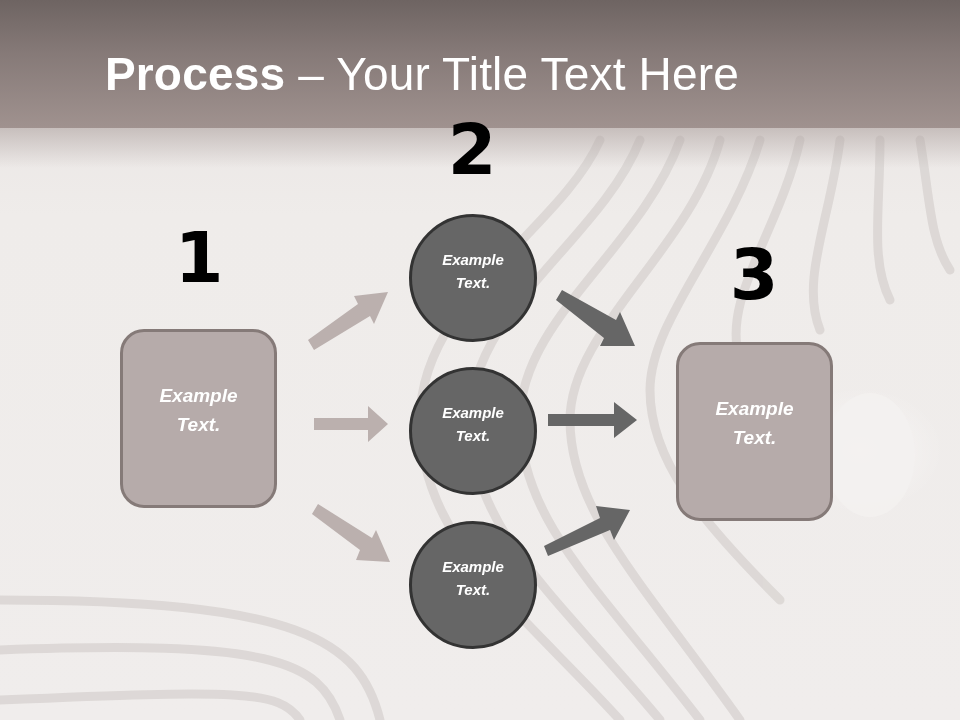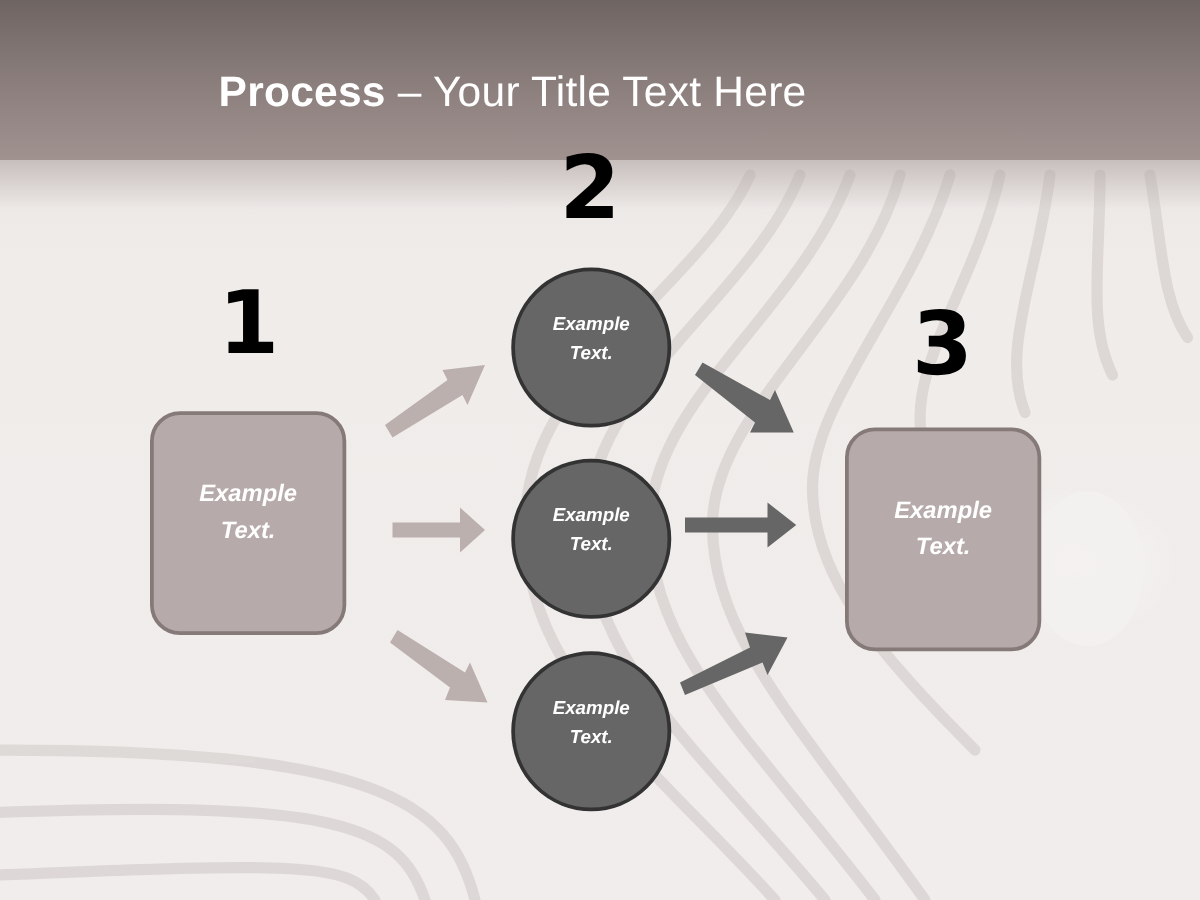--- a/index.html
+++ b/index.html
@@ -17,22 +17,22 @@
   .waves { position: absolute; inset: 0; }
   .header {
     position: absolute; left: 0; top: 0; width: 960px; height: 128px;
     background: linear-gradient(180deg, #6e6462 0%, #857977 40%, #a0928f 100%);
   }
   .header-fade {
     position: absolute; left: 0; top: 128px; width: 960px; height: 40px;
     background: linear-gradient(180deg, rgba(170,158,155,0.55) 0%, rgba(235,232,231,0) 100%);
   }
   .title {
-    position: absolute; left: 0; top: 52px; width: 820px; text-align: center;
-    color: #ffffff; font-size: 34px; line-height: 44px; letter-spacing: 0.2px;
+    position: absolute; left: 12px; top: 52px; width: 820px; text-align: center;
+    color: #ffffff; font-size: 46px; line-height: 44px; letter-spacing: 0.2px;
   }
   .title .bold { font-weight: bold; }
   .title .rest { font-weight: normal; }
   .step-num {
     position: absolute; width: 120px; text-align: center;
     font-family: "DejaVu Sans", sans-serif; font-weight: bold;
     font-size: 70px; line-height: 80px; color: #000000;
   }
   .box {
     position: absolute; width: 152px; height: 174px;

